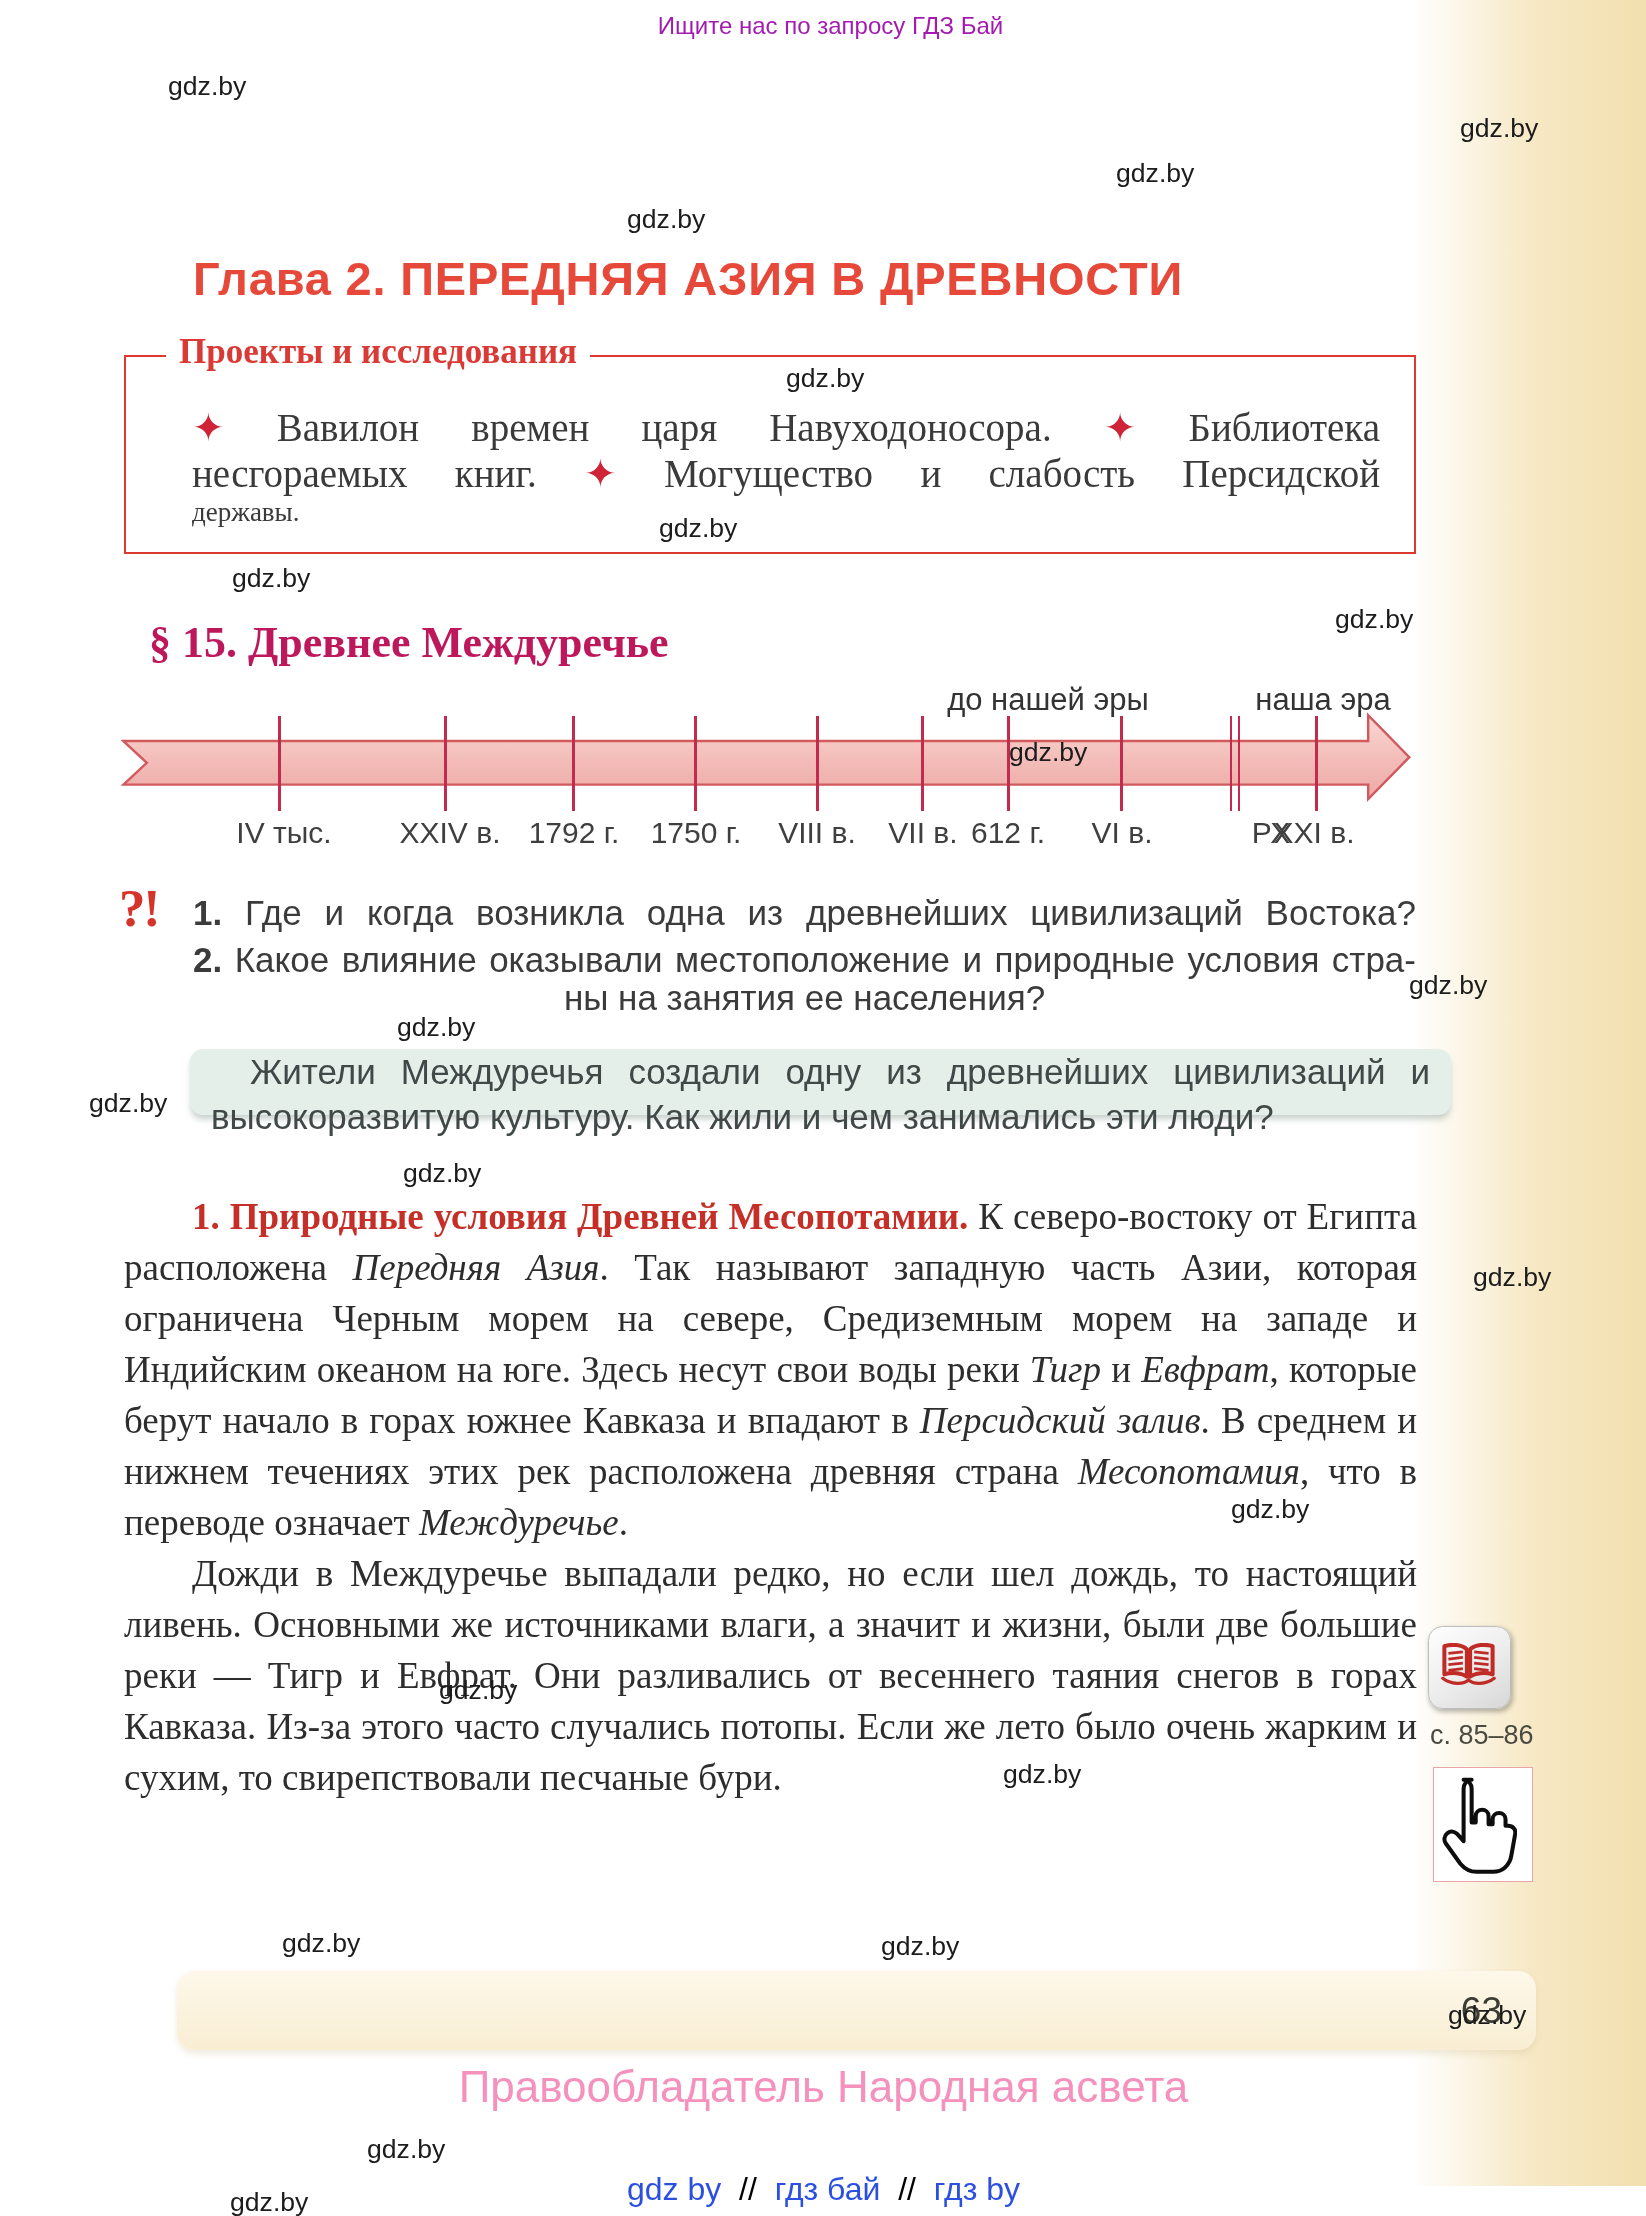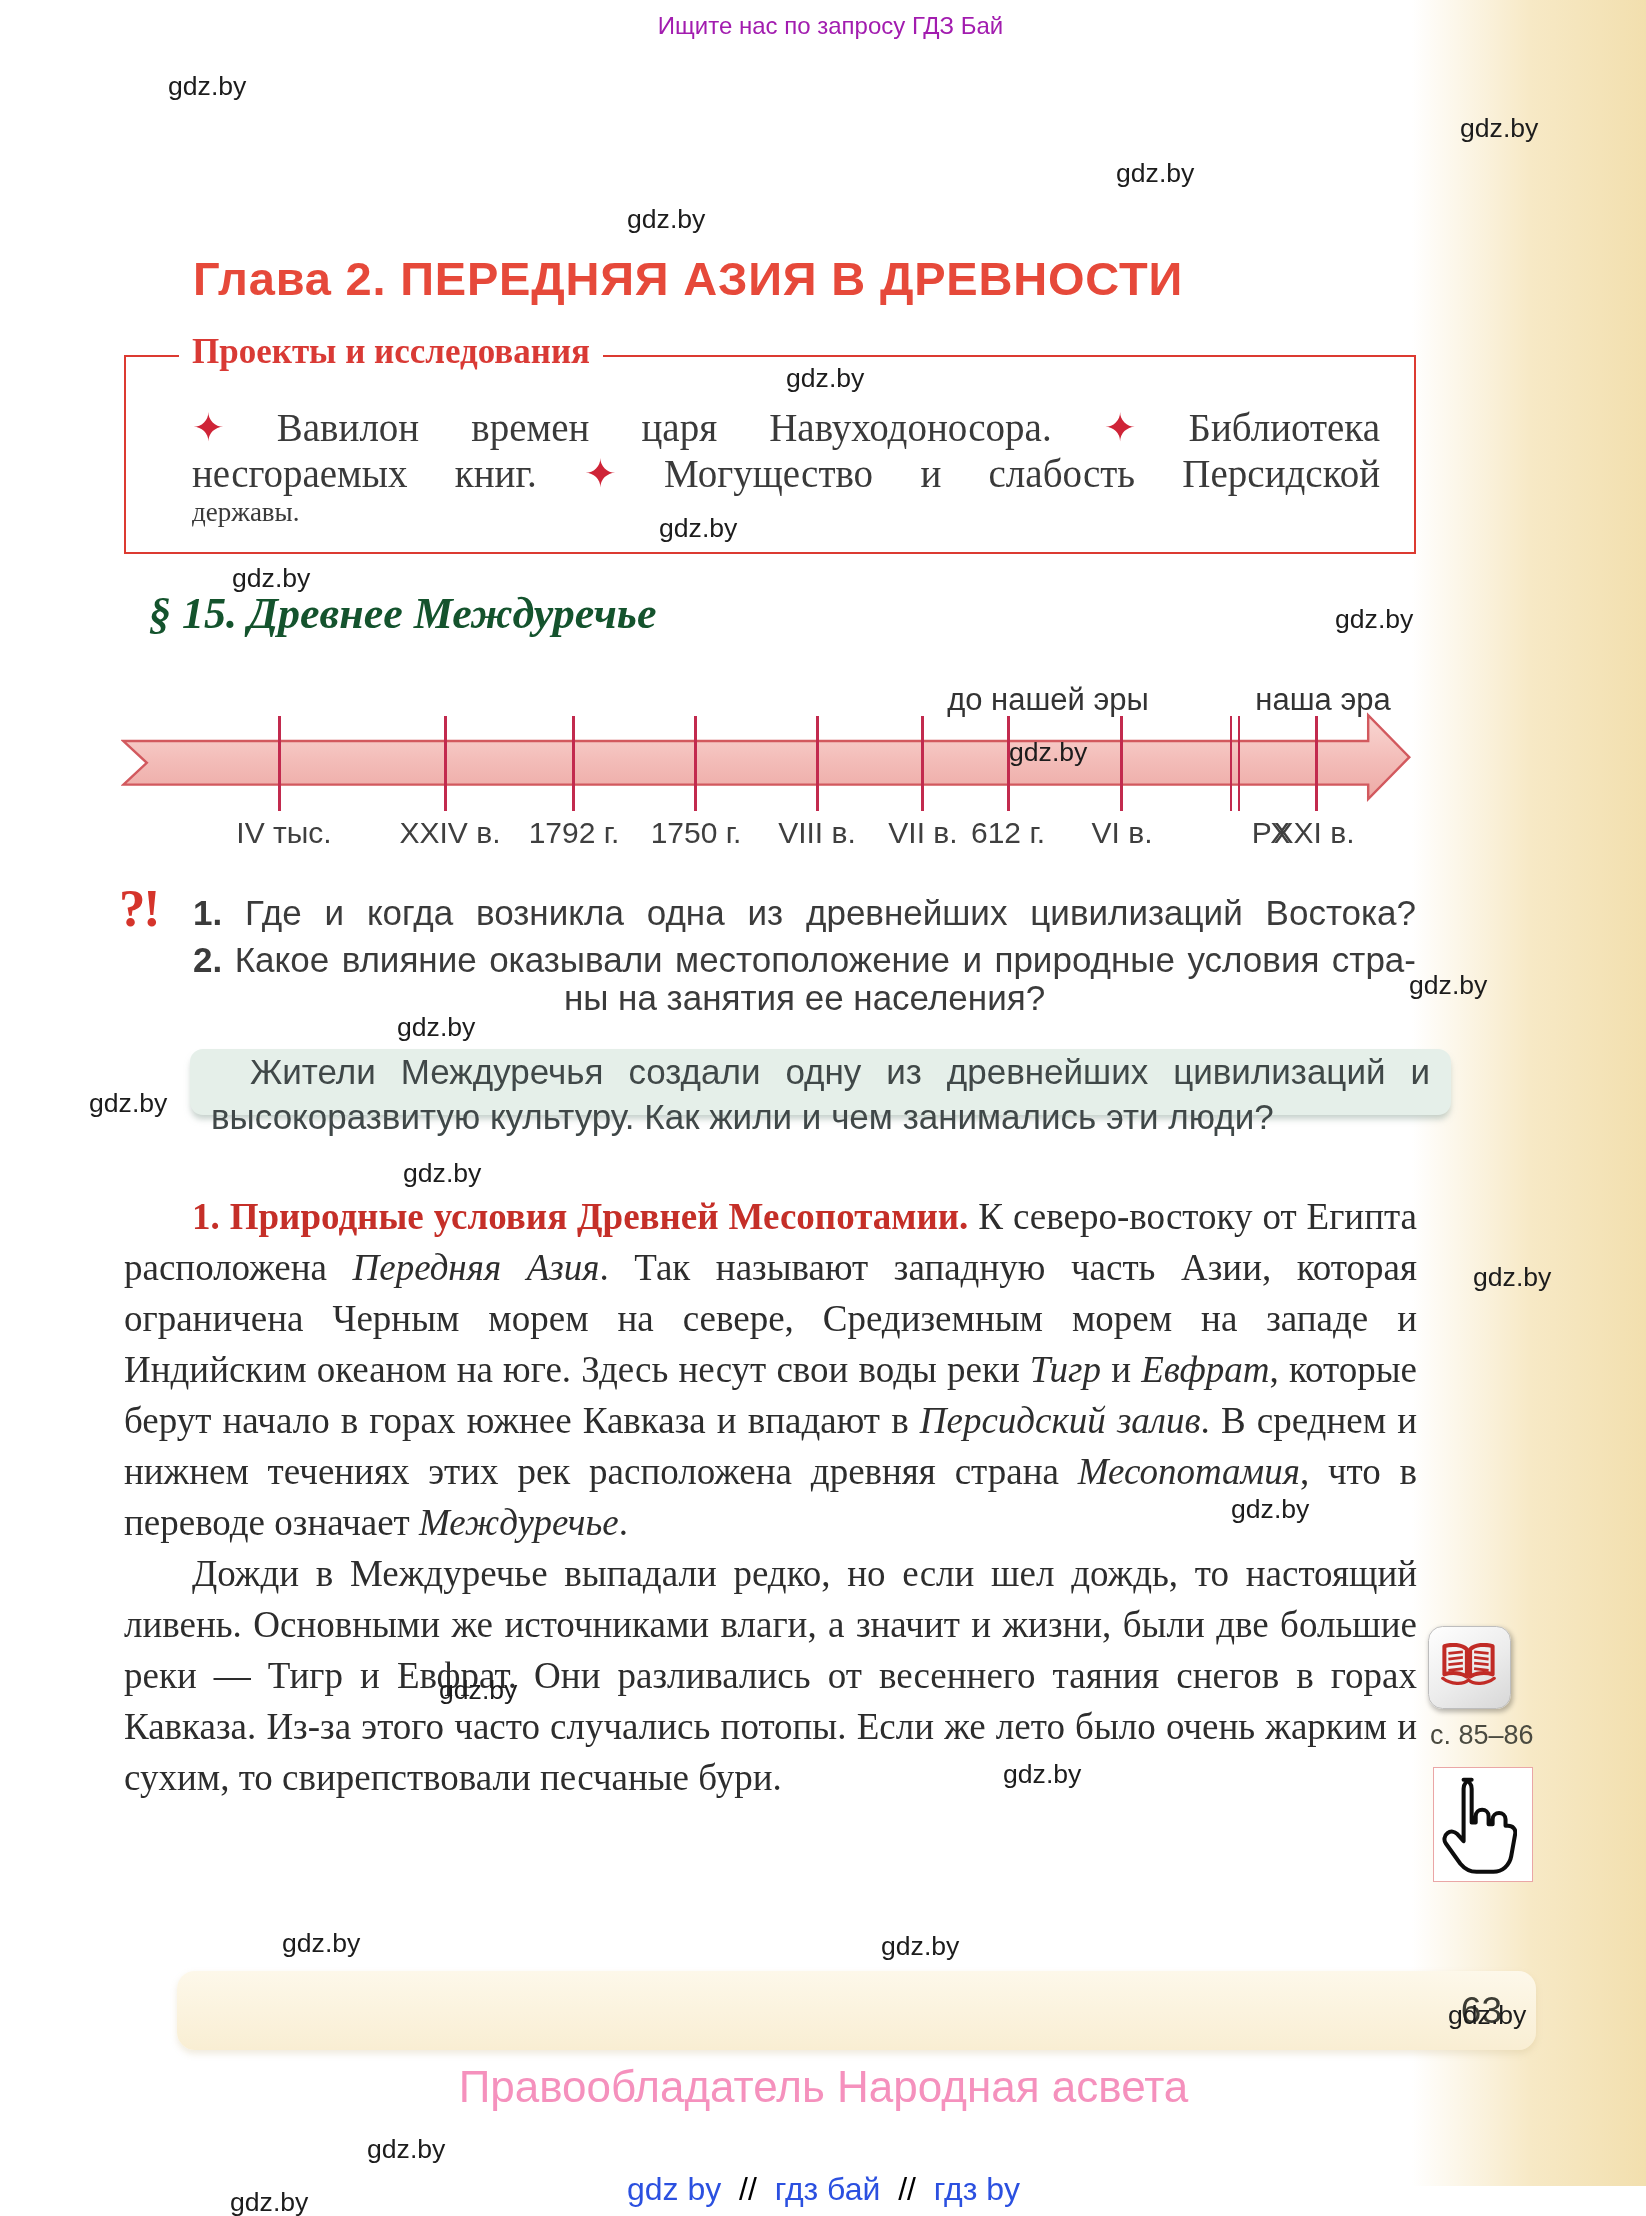--- a/index.html
+++ b/index.html
@@ -25,35 +25,35 @@
 <body>
 
 <div class="abs" style="left:1412px;top:0;width:235px;height:2186px;
             background:linear-gradient(90deg, rgba(246,233,203,0) 0%, #f7e9c6 50%, #f2dfae 100%);"></div>
 
 <div class="abs center-row sans" style="top:12px;font-size:24px;color:#a21caf;padding-left:7px;">Ищите нас по запросу ГДЗ Бай</div>
 
 <div class="abs sans" style="left:193px;top:251px;font-size:47px;font-weight:bold;color:#e6493a;white-space:nowrap;letter-spacing:0.8px;">Глава 2. ПЕРЕДНЯЯ АЗИЯ В ДРЕВНОСТИ</div>
 
 <div class="abs" style="left:124px;top:355px;width:1288px;height:195px;border:2.4px solid #dc3a31;background:transparent;"></div>
-<div class="abs serif" style="left:179px;top:332px;padding:0 13px;background:#ffffff;font-size:35px;font-weight:bold;color:#d93a35;white-space:nowrap;z-index:5;">Проекты и исследования</div>
+<div class="abs serif" style="left:166px;top:332px;padding:0 13px;background:#ffffff;font-size:35px;font-weight:bold;color:#d93a35;white-space:nowrap;z-index:5;">Проекты и исследования</div>
 <div class="abs serif jline" style="left:192px;top:405px;width:1188px;font-size:39px;color:#3a3a3a;z-index:5;">
   <span class="diamond">✦</span>
   <span>Вавилон времен царя Навуходоносора.</span>
   <span class="diamond">✦</span>
   <span>Библиотека</span>
 </div>
 <div class="abs serif jline" style="left:192px;top:451px;width:1188px;font-size:39px;color:#3a3a3a;z-index:5;">
   <span>несгораемых книг.</span>
   <span class="diamond">✦</span>
   <span>Могущество и слабость Персидской</span>
 </div>
 <div class="abs serif" style="left:192px;top:497px;width:1188px;font-size:27px;color:#3a3a3a;z-index:5;">державы.</div>
 
-<div class="abs serif" style="left:149px;top:588px;font-size:44px;font-weight:bold;color:#14532d;white-space:nowrap;font-style:italic;">§ 15. Древнее Междуречье</div>
+<div class="abs serif" style="left:149px;top:617px;font-size:44px;font-weight:bold;color:#be185d;white-space:nowrap;">§ 15. Древнее Междуречье</div>
 
 <div class="era-label" style="left:1048px;">до нашей эры</div>
 <div class="era-label" style="left:1323px;">наша эра</div>
 
 <svg class="abs" style="left:121px;top:712px;z-index:4;" width="1302" height="92" viewBox="0 0 1615 114">
   <defs>
     <linearGradient id="arrowFill" x1="0" y1="0" x2="0" y2="1">
       <stop offset="0" stop-color="#f9d7d3"></stop>
       <stop offset="0.55" stop-color="#f3bcb8"></stop>
       <stop offset="1" stop-color="#eda9a5"></stop>

